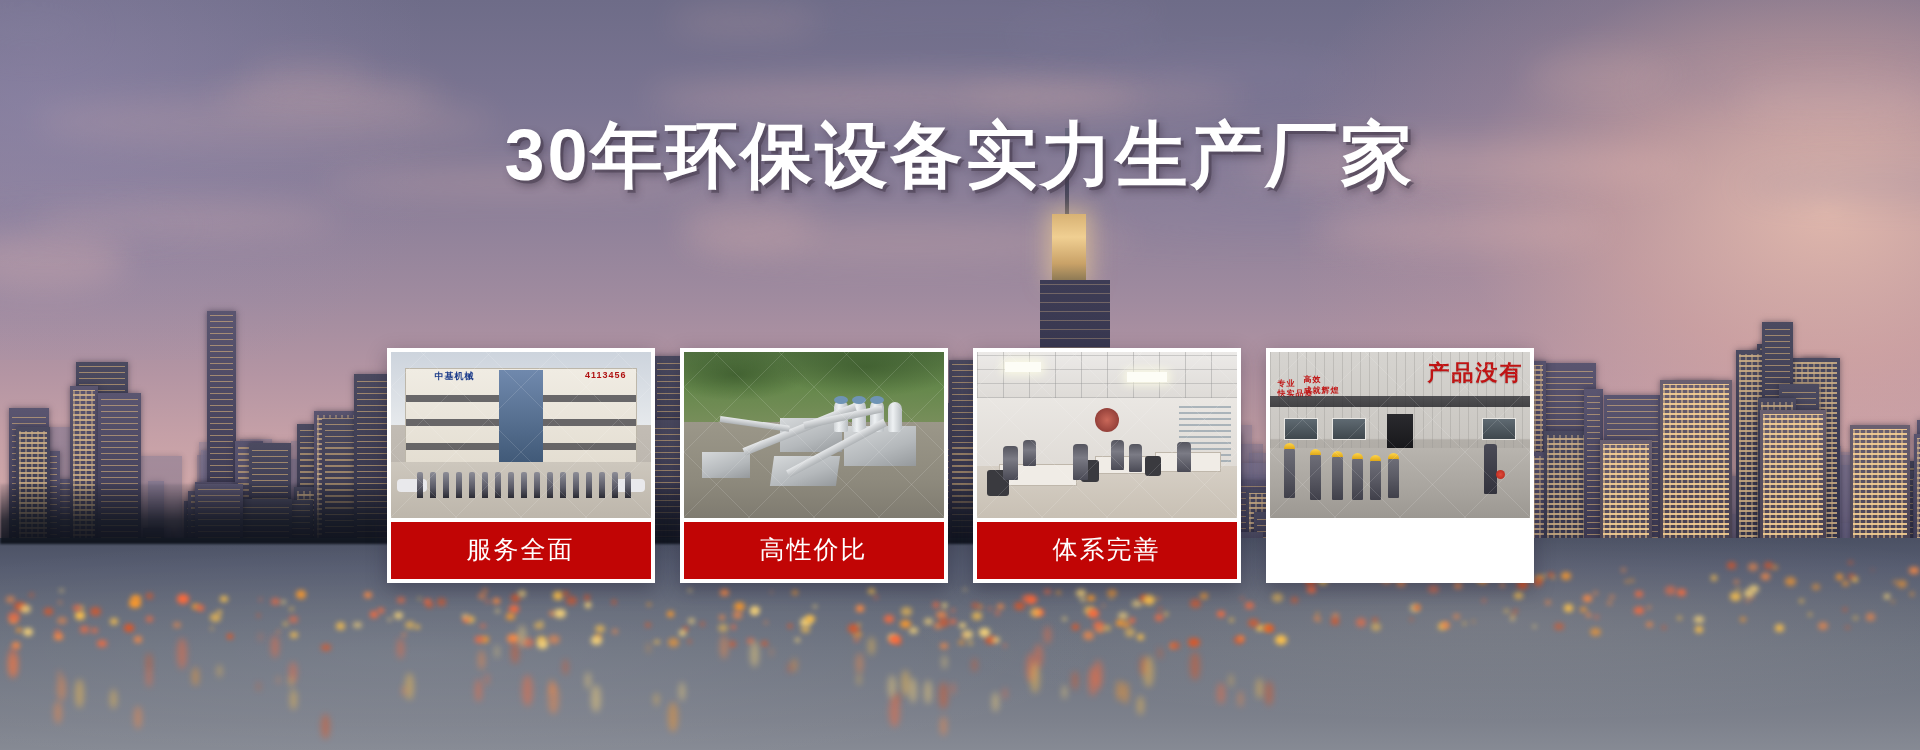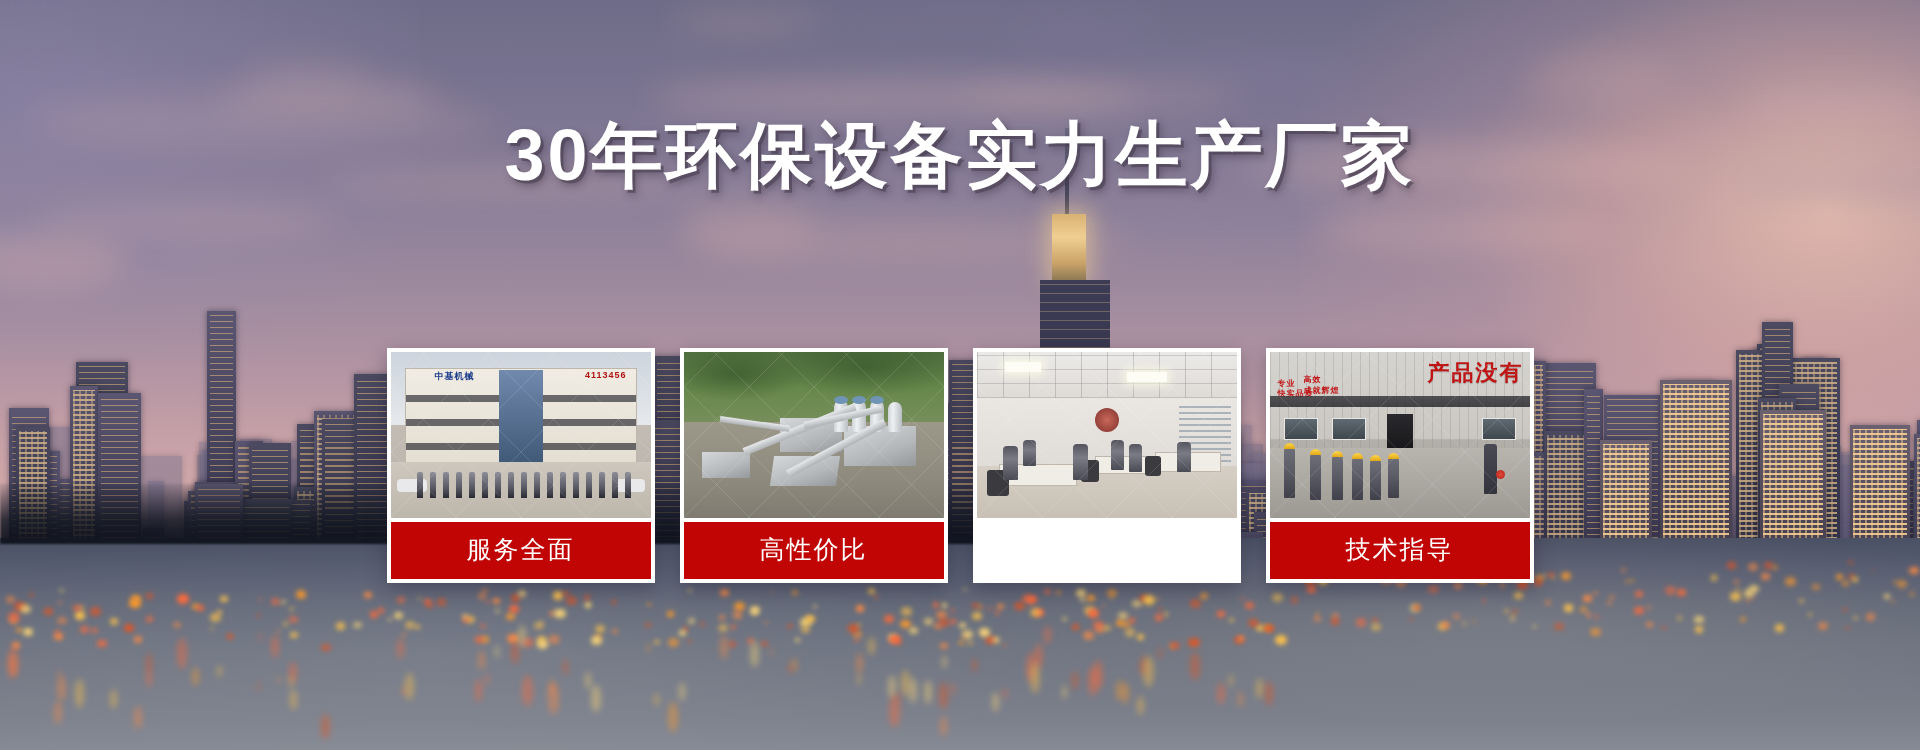--- a/index.html
+++ b/index.html
@@ -1417,20 +1417,21 @@
           <div class="p3-chair" style="left:168px; top:104px; width:16px; height:20px;"></div>
           <div class="p3-person" style="left:26px; top:94px; width:15px; height:34px;"></div>
           <div class="p3-person" style="left:96px; top:92px; width:15px; height:36px;"></div>
           <div class="p3-person" style="left:134px; top:88px; width:13px; height:30px;"></div>
           <div class="p3-person" style="left:152px; top:92px; width:13px; height:28px;"></div>
           <div class="p3-person" style="left:200px; top:90px; width:14px; height:30px;"></div>
           <div class="p3-person" style="left:46px; top:88px; width:13px; height:26px;"></div>
         </div>
         <div class="wm"></div>
       </div>
+      <div class="card-label">体系完善</div>
     </div>
 
     <div class="card">
       <div class="card-photo">
         <div class="p4">
           <div class="p4-wall"></div>
           <div class="p4-sign">产品没有</div>
           <div class="p4-slogan" style="left:8px; top:26px">专业</div>
           <div class="p4-slogan" style="left:34px; top:22px">高效</div>
           <div class="p4-slogan" style="left:8px; top:36px">快实品质</div>
@@ -1453,17 +1454,16 @@
               <div class="p4-worker" style="left: 100px; top: 108px; height: 40px;"></div>
               <div class="p4-hat" style="left: 100px; top: 103px;"></div>
               <div class="p4-worker" style="left: 118px; top: 106px; height: 40px;"></div>
               <div class="p4-hat" style="left: 118px; top: 101px;"></div>
             </div>
           <div class="p4-mgr" style="left:214px; top:92px; height:50px;"></div>
           <div class="p4-redhat" style="left:226px; top:118px;"></div>
         </div>
         <div class="wm"></div>
       </div>
-      <div class="card-label">技术指导</div>
     </div>
 
   </div>
 </div>
 
 </body></html>

